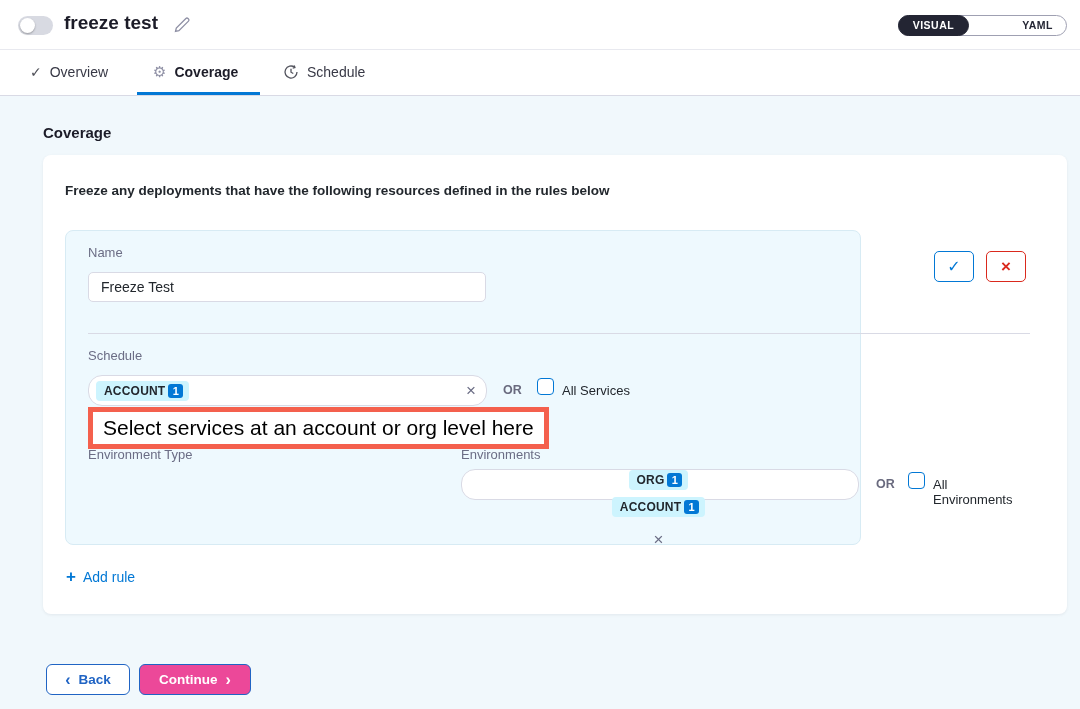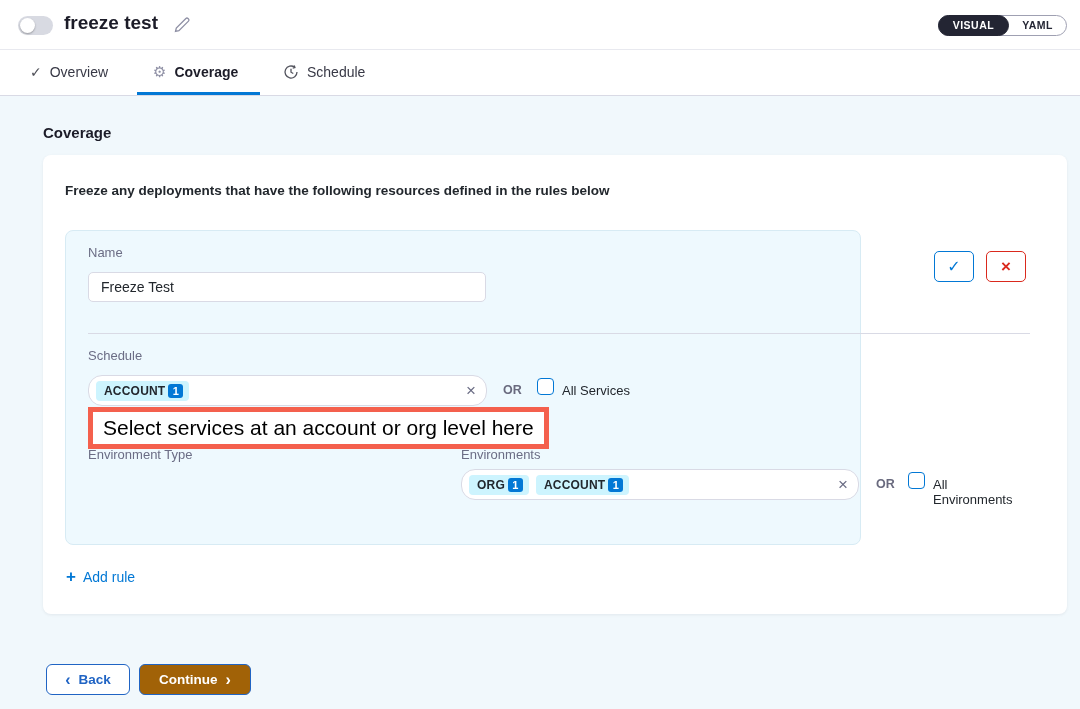--- a/index.html
+++ b/index.html
@@ -14,21 +14,21 @@
   .topbar { position:absolute; left:0; top:0; width:1080px; height:50px;
     background:#fff; border-bottom:1px solid #e8e9ef; }
   .freeze-toggle { position:absolute; left:18px; top:16px; width:35px; height:19px;
     border-radius:10px; background:#d8dae2; cursor:pointer; }
   .freeze-toggle .knob { position:absolute; left:2px; top:2px; width:15px; height:15px;
     border-radius:50%; background:#fff; box-shadow:0 1px 2px rgba(0,0,0,.3); }
   .page-title { position:absolute; left:64px; top:12px; font-size:19px; font-weight:700; color:#1c1c28; }
   .edit-icon { position:absolute; left:172px; top:15px; width:20px; height:20px; cursor:pointer; }
   .view-toggle { position:absolute; right:13px; top:15px; height:21px; display:flex;
     border:1px solid #9fa0b2; border-radius:11px; background:#fff;
-    font-size:10.5px; font-weight:700; letter-spacing:.5px; }
+    font-size:10.5px; font-weight:700; letter-spacing:.5px;gap:40px; }
   .vt-seg { line-height:19px; padding:0 13px; color:#232533; cursor:pointer; }
   .vt-selected { background:#232533; color:#fff; border:1px solid #232533;
     border-radius:11px; margin:-1px 0 -1px -1px; line-height:19px; padding:0 14px; }
 
   
   .tabbar { position:absolute; left:0; top:50px; width:1080px; height:46px;
     background:#fff; border-bottom:1px solid #d9dae5; }
   .tab { position:absolute; top:0; height:43px; display:flex; align-items:center; gap:8px;
     font-size:14px; color:#383946; cursor:pointer; }
   .tab-overview { left:30px; }
@@ -83,21 +83,21 @@
   .ann-services { left:88px; top:311px; }
   .ann-environments { left:465px; top:415px; }
 
   .add-rule { position:absolute; left:23px; top:413px; display:flex; align-items:center; gap:7px;
     color:#0278d5; font-size:14px; cursor:pointer; }
   .add-rule .plus { font-size:17px; font-weight:700; line-height:1; }
 
   .btn { position:absolute; top:568px; height:31px; border-radius:6px; display:flex;
     align-items:center; justify-content:center; gap:8px; font-size:13.5px; font-weight:700; cursor:pointer; }
   .btn-back { left:46px; width:84px; background:#fff; border:1.5px solid #2064c4; color:#2064c4; }
-  .btn-continue { left:139px; width:112px; background:#a16207; border:1.5px solid #2064c4; color:#fff; }
+  .btn-continue { left:139px; width:112px; background:#ec4899; border:1.5px solid #2064c4; color:#fff; }
   .btn .chev { font-size:16px; font-weight:700; line-height:1; }
 </style>
 </head>
 <body>
 
 <div class="stage">
 
   <header class="topbar">
     <div class="freeze-toggle">
       <div class="knob"></div>
@@ -167,21 +167,21 @@
           <span class="multi-spacer"></span>
           <span class="clear-x">×</span>
         </div>
         <span class="or-label" style="left:437px; top:152px;">OR</span>
         <div class="checkbox" style="left:471px; top:147px;"></div>
         <span class="cb-label" style="left:496px; top:152px;">All Services</span>
 
         <span class="fld-label" style="left:22px; top:216px;">Environment Type</span>
 
         <span class="fld-label" style="left:395px; top:216px;">Environments</span>
-        <div class="multi-input" style="left:395px; top:238px; width:398px;">
+        <div class="multi-input" style="left:395px; top:238px; width:398px;flex-direction:column;">
           <span class="chip">
             <span>ORG</span>
             <span class="chip-badge">1</span>
           </span>
           <span class="chip">
             <span>ACCOUNT</span>
             <span class="chip-badge">1</span>
           </span>
           <span class="multi-spacer"></span>
           <span class="clear-x">×</span>

